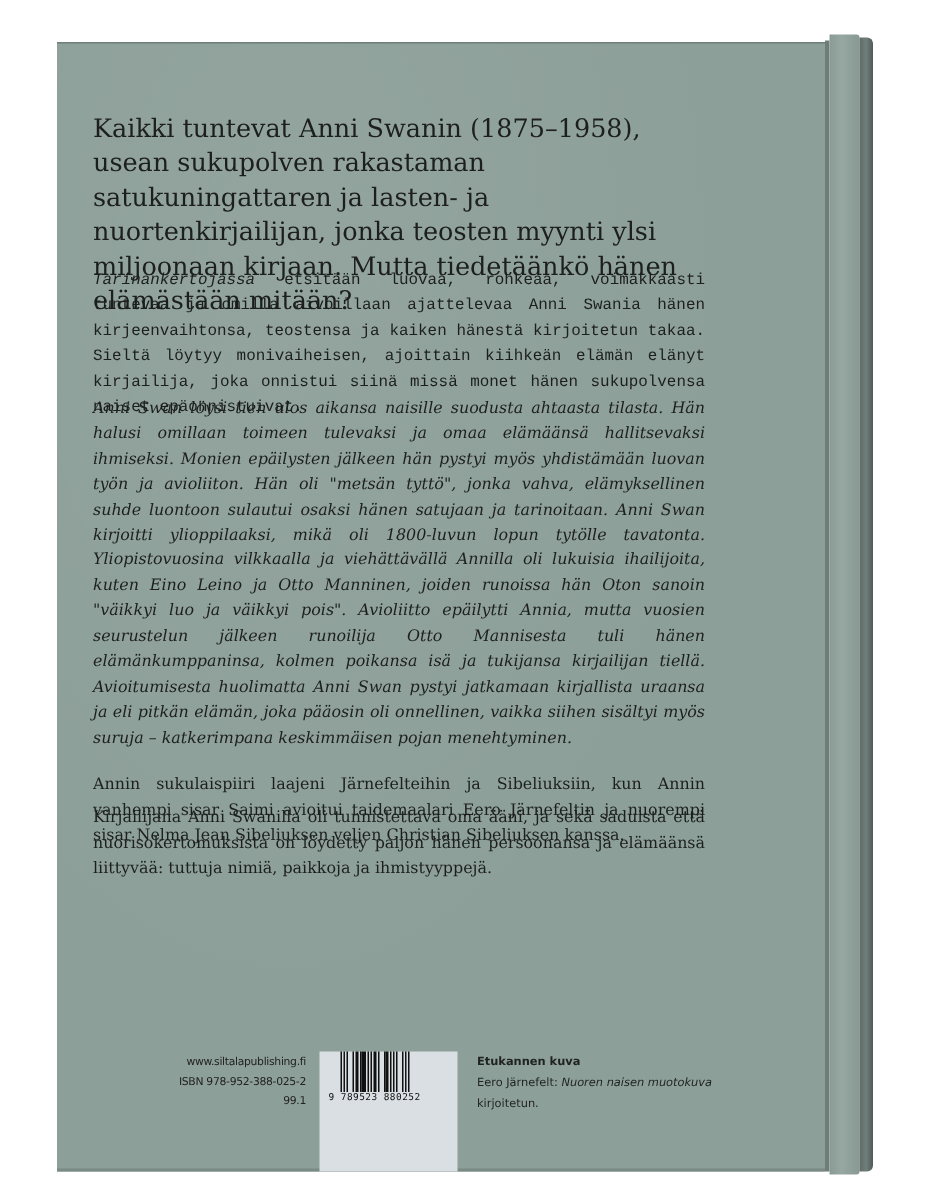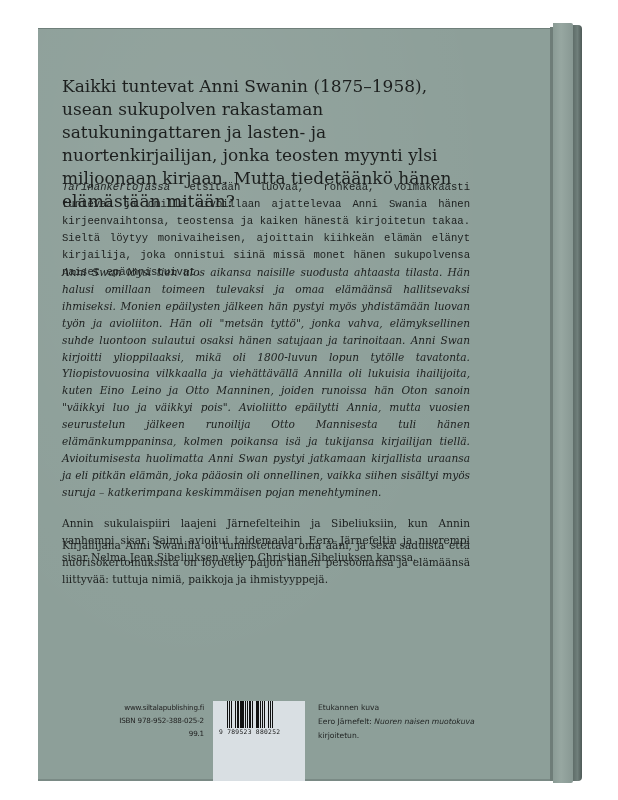--- a/index.html
+++ b/index.html
@@ -21,21 +21,21 @@
   .lead { left:62px; top:75px; width:410px; font-size:17px; line-height:23px; }
   .body { left:62px; width:408px; font-size:10.6px; line-height:16.9px; text-align:justify; }
   .p1 { top:179px;font-family:Liberation Mono, monospace; } .p2 { top:264px;font-style:italic; } .p3 { top:515px; } .p4 { top:537px; }
   .body em { font-style:italic; }
   .pub { position:absolute; left:100px; top:701px; width:104px; text-align:right; font-family:"DejaVu Sans", sans-serif; font-size:7.2px; line-height:13px; color:#222; letter-spacing:-0.2px; }
   .barcode { position:absolute; left:213px; top:701px; width:92px; height:80px; background:#d9dfe3; }
   .bars { position:absolute; left:14px; top:0; width:66px; height:28px; display:flex; align-items:stretch; }
   .bars span { display:block; height:100%; }
   .bardigits { position:absolute; left:6px; top:27px; font-family:"DejaVu Sans Mono", monospace; font-size:6.3px; color:#111; letter-spacing:0.3px; background:#d9dfe3; }
   .credit { position:absolute; left:318px; top:701px; width:200px; font-family:"DejaVu Sans", sans-serif; font-size:7.6px; line-height:14.1px; color:#1f2221; }
-  .credit .h { font-weight:normal; }
+  .credit .h { font-weight:bold; }
   .credit em { }
 </style>
 </head>
 <body>
 
 <div class="book">
   <div class="cover"></div>
   <div class="hinge"></div>
   <div class="spine"></div>
   <div class="edge"></div>

